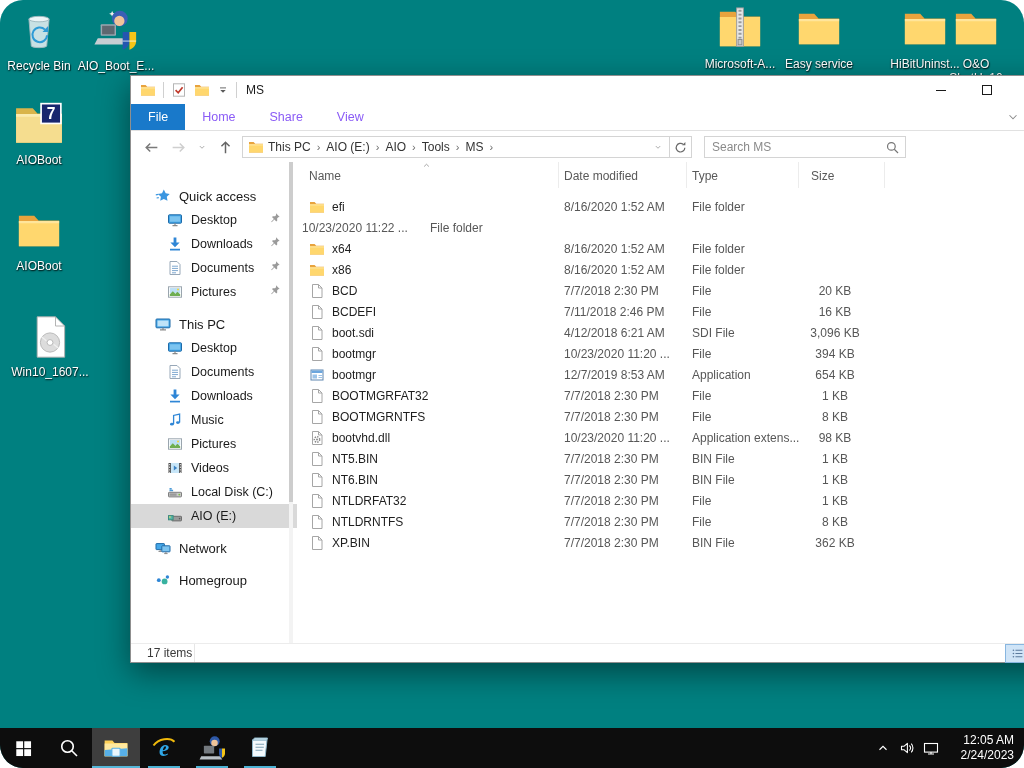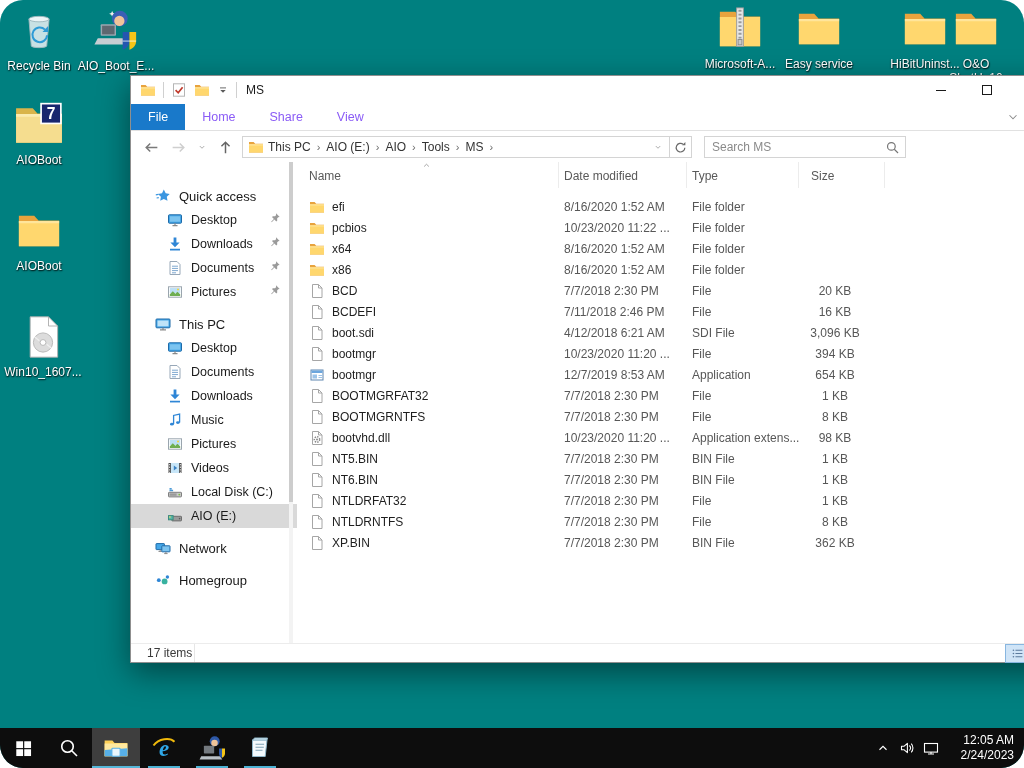--- a/index.html
+++ b/index.html
@@ -8,21 +8,21 @@
   #screen { position:relative; width:1024px; height:768px; background:#008080; overflow:hidden;border-radius:23px; }
 
   
   .dt-cell { position:absolute; display:flex; flex-direction:column; align-items:center; text-align:center; cursor:default; }
   .dt-cell .dt-ico { height:50px; display:flex; align-items:center; justify-content:center; }
   .dt-cell .dt-label { margin-top:3px; color:#fff; font-size:12px; line-height:14px; text-shadow:0 1px 2px rgba(0,0,0,.65), 1px 1px 1px rgba(0,0,0,.5); max-width:80px; word-wrap:break-word; }
   .dt-recycle-bin { left:2px;  top:6px;  width:74px; }
   .dt-aio-boot-exe{ left:76px; top:6px;  width:80px; }
   .dt-aioboot-7z  { left:0px;  top:100px;width:78px; }
   .dt-aioboot-folder{ left:0px;top:206px;width:78px; }
-  .dt-win10-iso   { left:4px;  top:312px;width:78px; }
+  .dt-win10-iso   { left:11px;  top:312px;width:78px; }
   .dt-microsoft-a { left:700px;top:4px;  width:80px; }
   .dt-easy-service{ left:780px;top:4px;  width:78px; }
   .dt-hibituninst { left:884px;top:4px;  width:82px; }
   .dt-oo-shutup10 { left:936px;top:4px;  width:80px; }
 
   
   #win { position:absolute; left:130px; top:75px; width:927px; height:588px; background:#fff; border:1px solid #8f8f8f; box-shadow:0 10px 30px rgba(0,0,0,.45); }
   #titlebar { position:absolute; left:0; top:0; right:0; height:28px; background:#fff; display:flex; align-items:center; }
   .qat { display:flex; align-items:center; gap:7px; padding-left:9px; }
   .qat-sep { width:1px; height:16px; background:#d0d0d0; }
@@ -557,28 +557,20 @@
                     <path d="M1 5.3h14v8.2H1z" fill="#FFD76E"></path>
                     <path d="M1 5.3h14v1.2H1z" fill="#FFE59B"></path>
                   </svg></span>
                 <span>efi</span>
               </div>
               <div class="fcell fc-date">8/16/2020 1:52 AM</div>
               <div class="fcell fc-type">File folder</div>
               <div class="fcell fc-size"></div>
             </div>
             <div class="frow">
-              <div class="fcell fc-name">
-                <span class="fico"><svg width="16" height="16" viewBox="0 0 16 16" xmlns="http://www.w3.org/2000/svg">
-                    <path d="M1 3h4.6l1.6 1.8H15v8.7H1z" fill="#E8A33D"></path>
-                    <path d="M1 5.3h14v8.2H1z" fill="#FFD76E"></path>
-                    <path d="M1 5.3h14v1.2H1z" fill="#FFE59B"></path>
-                  </svg></span>
-                <span>pcbios</span>
-              </div>
               <div class="fcell fc-date">10/23/2020 11:22 ...</div>
               <div class="fcell fc-type">File folder</div>
               <div class="fcell fc-size"></div>
             </div>
             <div class="frow">
               <div class="fcell fc-name">
                 <span class="fico"><svg width="16" height="16" viewBox="0 0 16 16" xmlns="http://www.w3.org/2000/svg">
                     <path d="M1 3h4.6l1.6 1.8H15v8.7H1z" fill="#E8A33D"></path>
                     <path d="M1 5.3h14v8.2H1z" fill="#FFD76E"></path>
                     <path d="M1 5.3h14v1.2H1z" fill="#FFE59B"></path>

